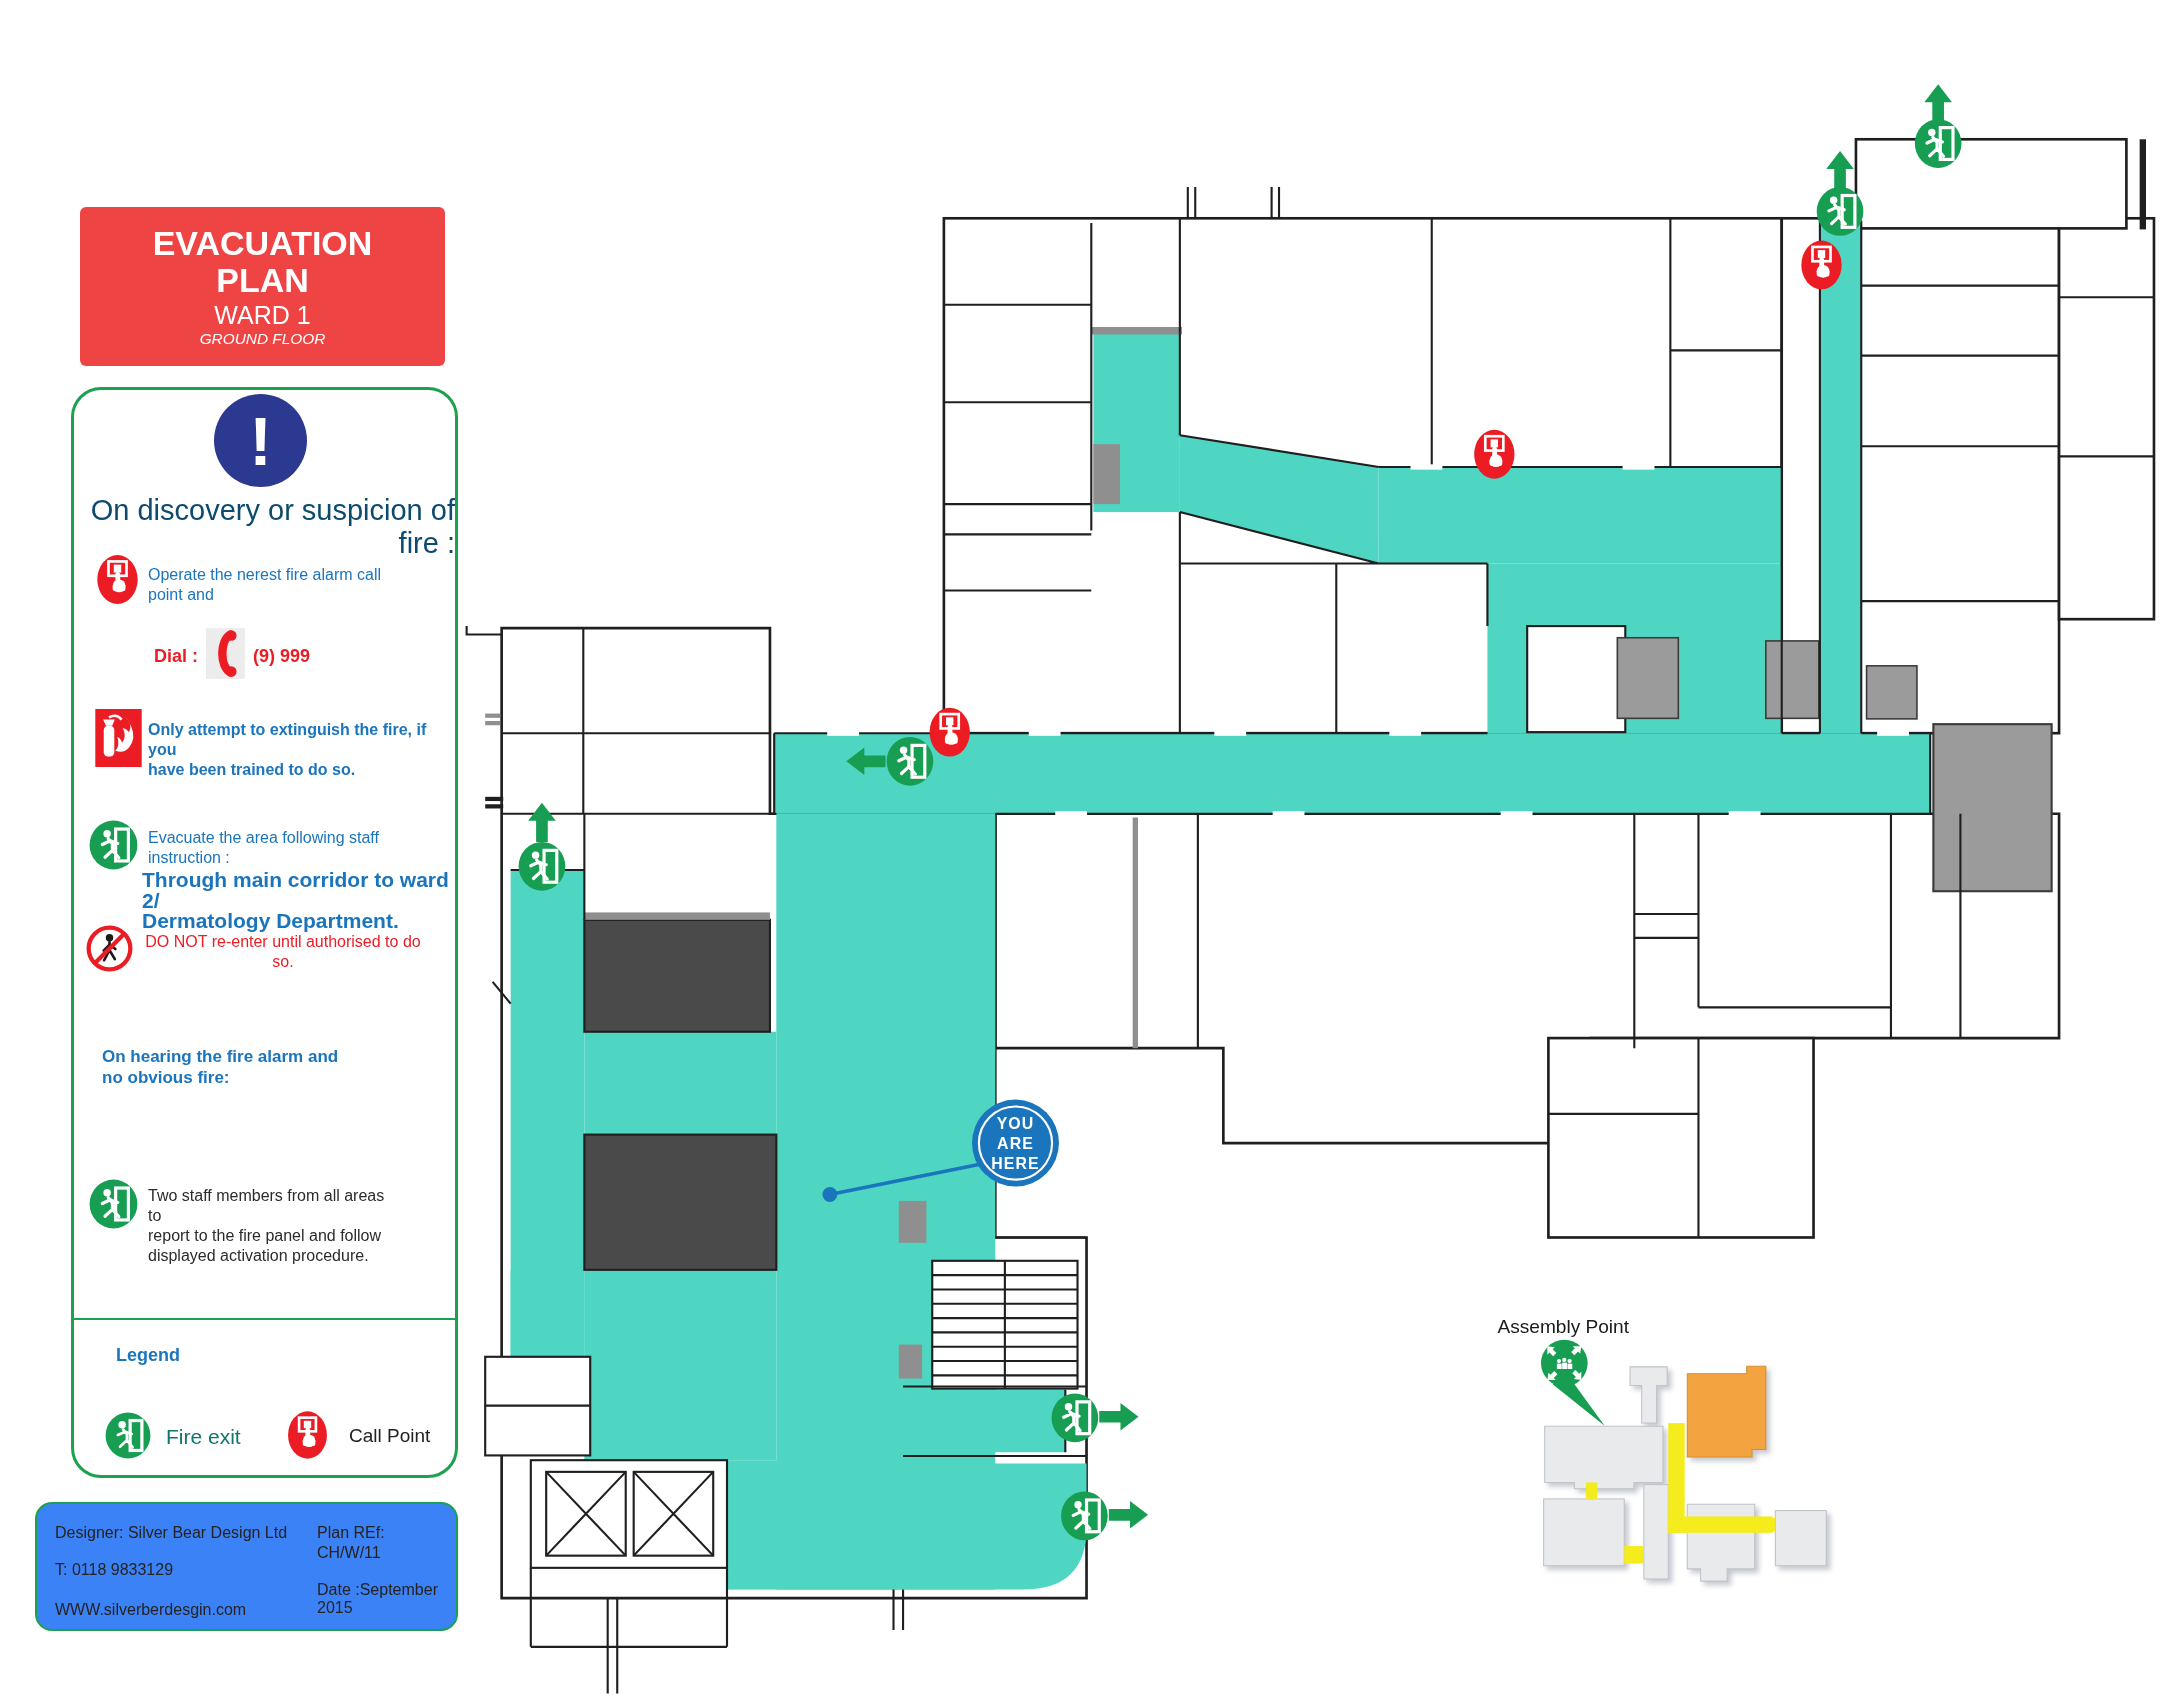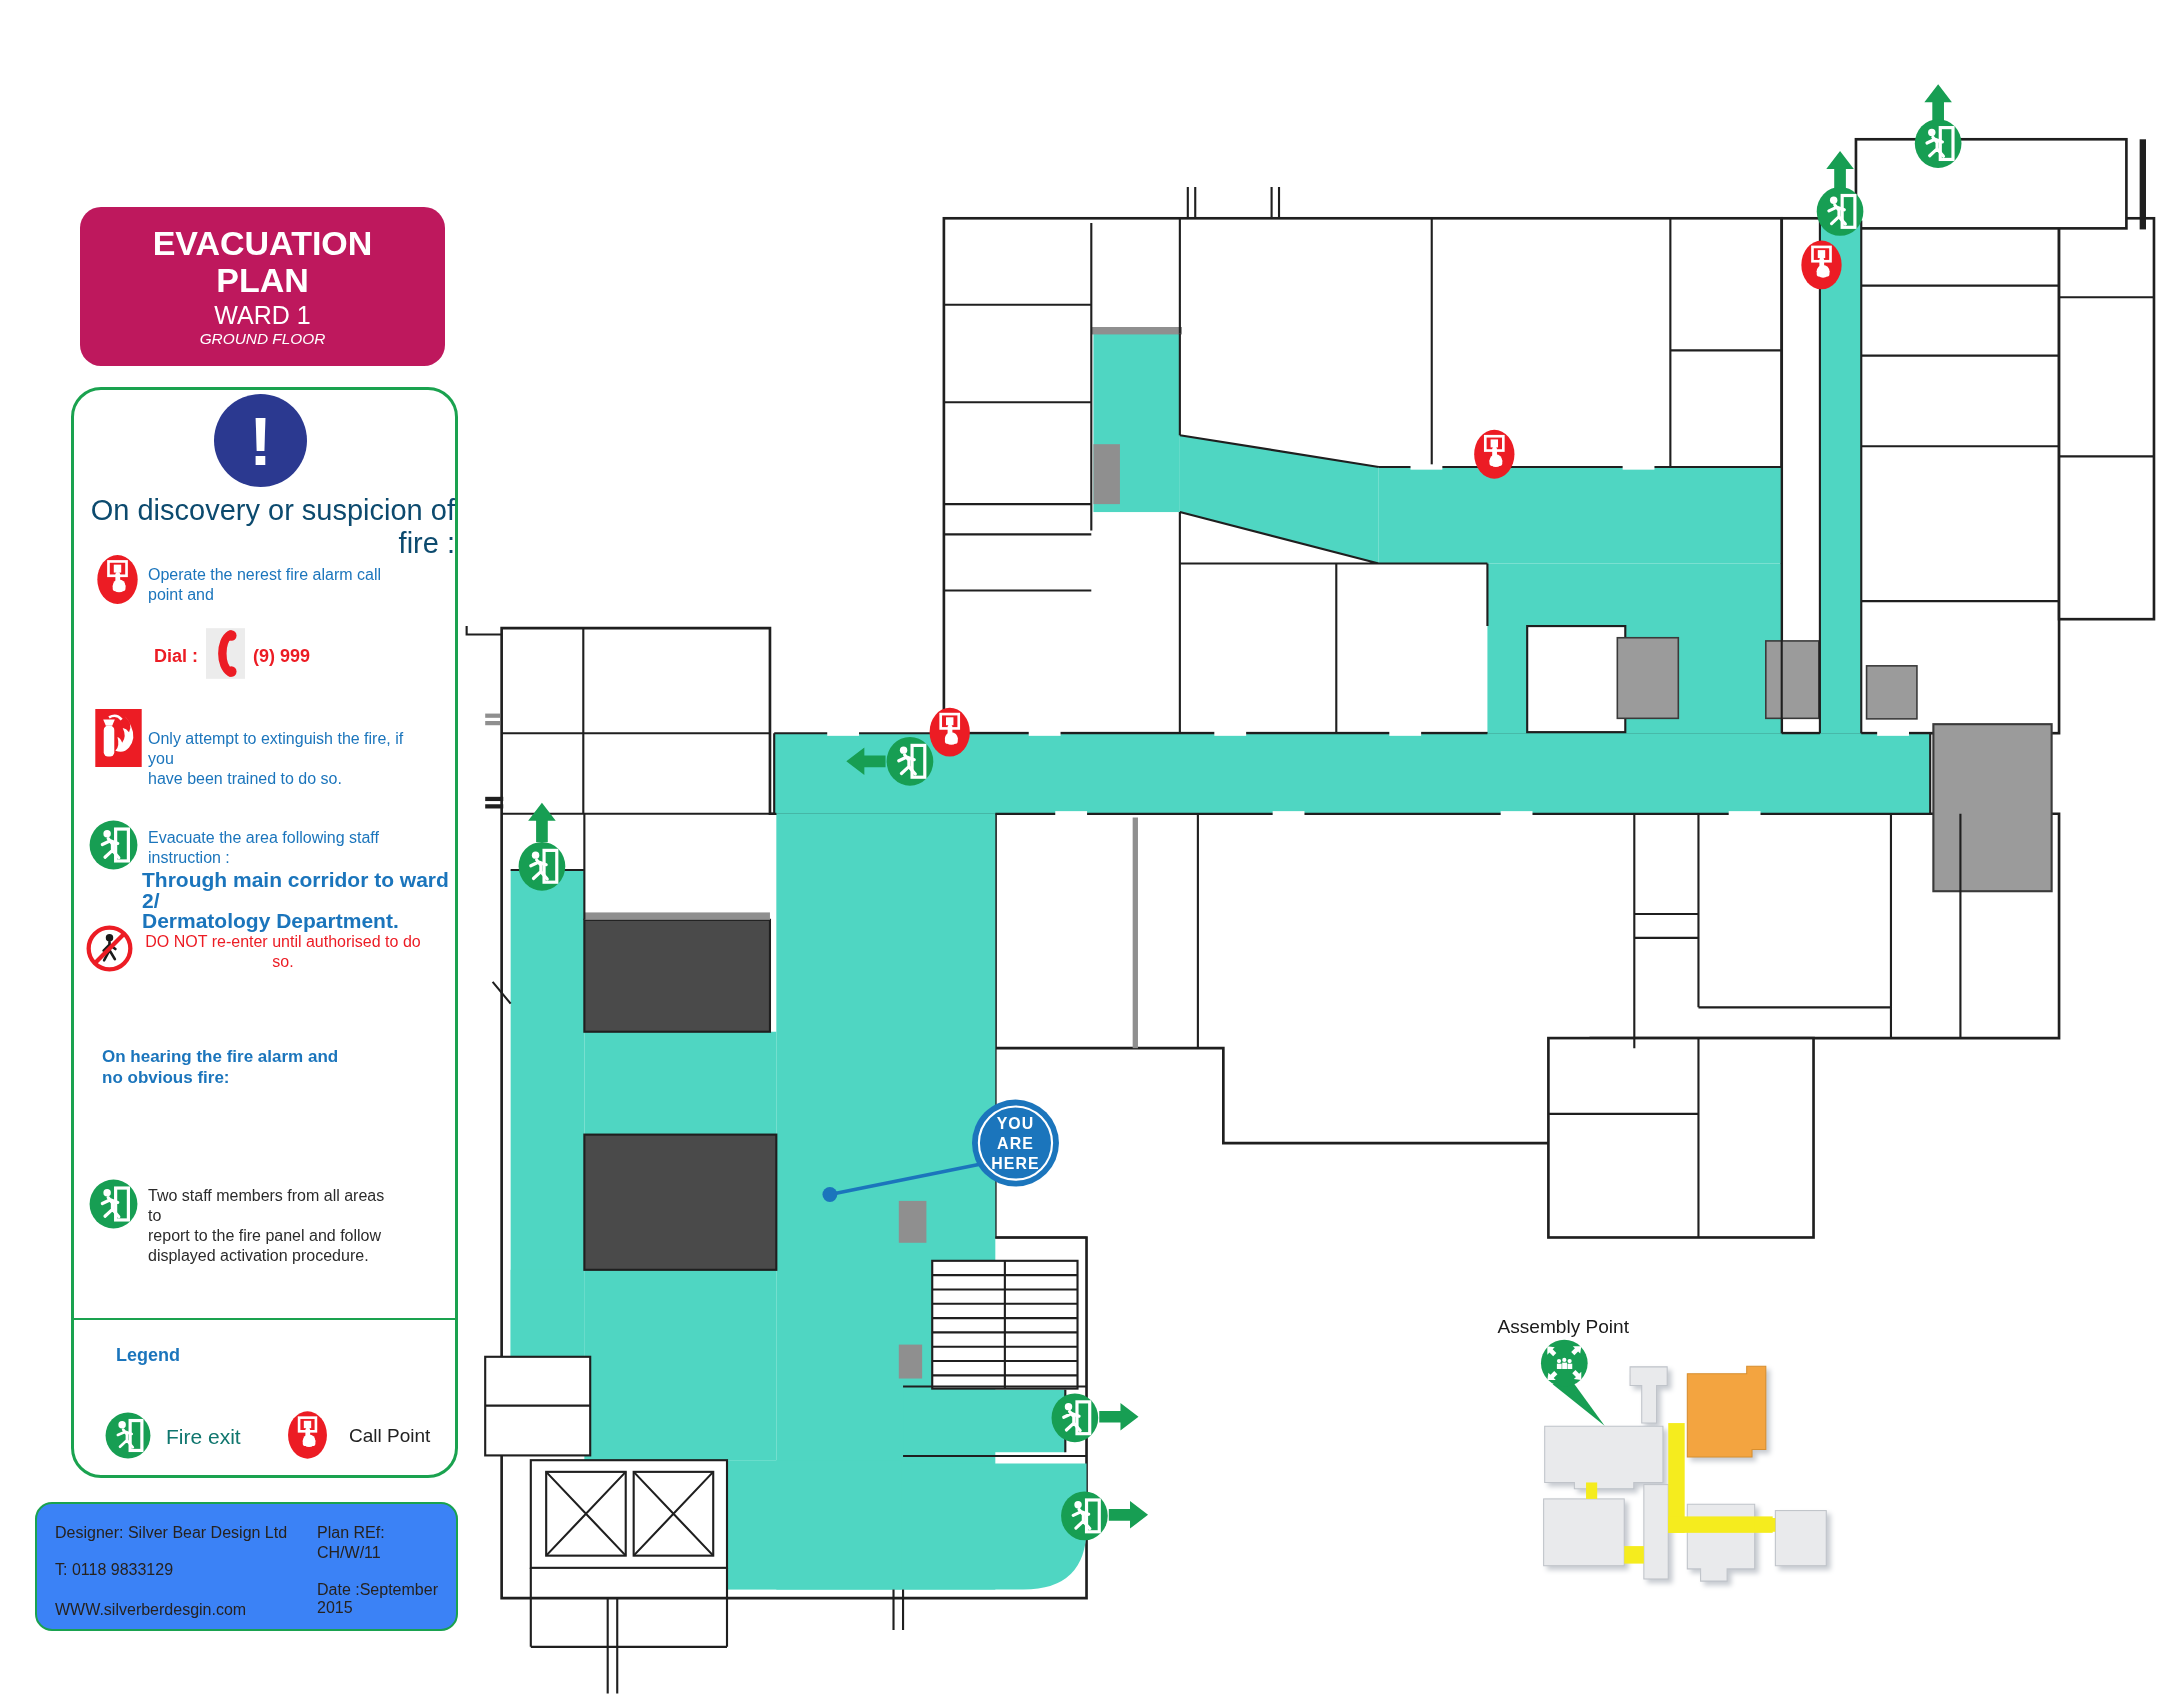--- a/index.html
+++ b/index.html
@@ -5,22 +5,22 @@
   html,body{margin:0;padding:0;background:#fff;width:2172px;height:1705px;
     font-family:"Liberation Sans",sans-serif;-webkit-font-smoothing:antialiased;}
   .page{position:relative;width:2172px;height:1705px;overflow:hidden;background:#fff;}
   svg{display:block}
   .plan-svg{position:absolute;left:0;top:0;}
   
   .hdr{position:absolute;top:38px;right:11.7px;text-align:right;color:#161616;}
   .hdr .t1{font-size:42px;letter-spacing:0;}
   .hdr .t2{font-size:22px;margin-top:3.2px;}
   
-  .titlebox{position:absolute;left:80px;top:207px;width:365px;height:159px;background:#be185d;
-    border-radius:21px;display:flex;flex-direction:column;align-items:center;justify-content:center;
+  .titlebox{position:absolute;left:80px;top:207px;width:365px;height:159px;background:#ef4444;
+    border-radius:6px;display:flex;flex-direction:column;align-items:center;justify-content:center;
     color:#fff;text-align:center;line-height:1.08;}
   .titlebox .b{font-size:34px;font-weight:700;}
   .titlebox .w{font-size:25px;margin-top:3.2px;}
   .titlebox .f{font-size:15.4px;margin-top:2.1px;font-style:italic;}
   
   .panel{position:absolute;left:71px;top:387px;width:387px;height:1091px;border:3.2px solid #1AA24F;
     border-radius:30px;background:#fff;box-sizing:border-box;}
   .panel *{position:absolute;}
   .excl{left:140px;top:4.2px;width:93px;height:93px;border-radius:50%;background:#2B3990;
     display:flex;align-items:center;justify-content:center;color:#fff;font-size:68px;font-weight:700;}
@@ -259,21 +259,21 @@
     </svg>
     <div style="left:179px;top:256px;color:#EC1C24;font-size:18px;font-weight:700;">(9) 999</div>
 
     <svg style="left:20.7px;top:319px;" width="47" height="58" viewBox="0 0 88 110">
       <rect width="88" height="110" fill="#EC1C24"></rect>
       <rect x="16" y="32" width="20" height="58" rx="8" fill="#fff"></rect>
       <path d="M20,32 l-5,-12 h22 l-5,12" fill="#fff"></path>
       <path d="M26,16 q14,-8 24,4" stroke="#fff" stroke-width="5" fill="none"></path>
       <path d="M56,14 q16,14 8,30 q-5,-7 -12,-8 q8,16 -1,28 q-3,-9 -9,-11 q5,18 -4,26 q16,6 26,-6 q14,-18 4,-40 q-5,-13 -12,-19 z" fill="#fff"></path>
     </svg>
-    <div class="btxt" style="left:74px;top:339px;">
+    <div class="btxt" style="left:74px;top:330px;font-weight:bold;">
       <span style="position:static">Only attempt to extinguish the fire, if</span><br>
       <span style="position:static">you</span><br>
       <span style="position:static">have been trained to do so.</span>
     </div>
 
     <svg style="left:15px;top:430px;" width="49" height="50" viewBox="-46 -47 92 94">
       <ellipse rx="45" ry="46" fill="#179E53"></ellipse>
       <rect x="4" y="-30" width="24" height="60" fill="none" stroke="#fff" stroke-width="6"></rect>
       <circle cx="-12" cy="-21" r="7" fill="#fff"></circle>
       <path d="M-10,-12 L-2,-2 L-2,10 L10,24 M-2,10 L-16,23 M-6,-8 L8,-3 M-6,-8 L-21,-1" stroke="#fff" stroke-width="6" fill="none" stroke-linecap="round" stroke-linejoin="round"></path>

